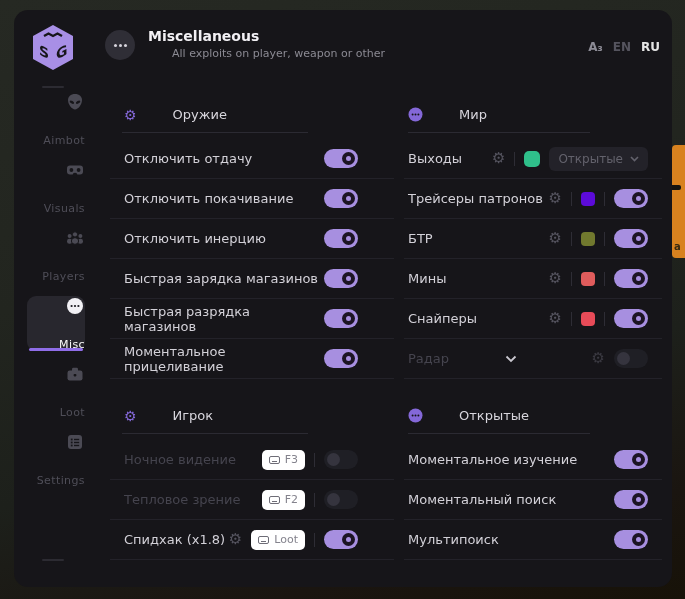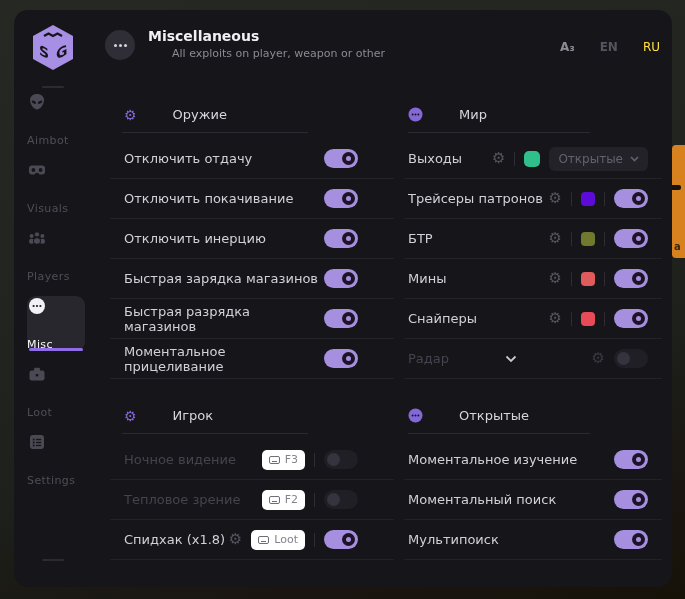--- a/index.html
+++ b/index.html
@@ -19,40 +19,40 @@
   .window { position:absolute; left:14px; top:10px; width:658px; height:577px;
     background:#161519; border-radius:14px; z-index:1; }
 
   
   .logo { position:absolute; left:17px; top:14px; width:44px; height:47px; }
   .sb-dash { position:absolute; width:22px; height:2px; background:#2c2b32; border-radius:2px; left:28px; }
   .sb-dash.top { top:76px; } .sb-dash.bottom { top:549px; }
   .nav { position:absolute; left:0; top:82px; width:84px;
     display:flex; flex-direction:column; align-items:center; gap:13px; }
   .nav-item { width:58px; height:55px; display:flex; flex-direction:column;
-    align-items:flex-start; justify-content:center; gap:22px; border-radius:9px;
+    align-items:flex-end; justify-content:center; gap:22px; border-radius:9px;
     color:#4f4e58; cursor:pointer; position:relative; }
   .nav-item svg { fill:#4b4a54; }
   .nav-item .nav-label { font-size:11px; letter-spacing:.4px; }
   .nav-item.active { background:#28272e; color:#fafafa; }
   .nav-item.active svg { fill:#f2f1f5; }
   .nav-item.active::after { content:''; position:absolute; left:2px; right:2px; bottom:0;
     height:3px; background:#8f6de8; border-radius:3px; }
 
   
   .hdr-circle { position:absolute; left:91px; top:20px; width:30px; height:30px;
     border-radius:50%; background:#2f2e36; display:flex; align-items:center; justify-content:center; }
   .hdr-dots { width:3px; height:3px; border-radius:50%; background:#d6d4dc;
     box-shadow:5px 0 0 #d6d4dc, -5px 0 0 #d6d4dc; }
   .hdr-titles { position:absolute; left:134px; top:18px; display:flex; flex-direction:column; gap:3px; }
   .hdr-title { font-size:14px; font-weight:bold; color:#f2f0f4; }
   .hdr-sub { font-size:11px; color:#8b8a93;margin-left:24px; }
-  .lang { position:absolute; right:12px; top:30px; display:flex; align-items:center; gap:25px; }
+  .lang { position:absolute; right:12px; top:30px; display:flex; align-items:center; gap:10px; }
   .lang-en { font-size:12px; font-weight:bold; color:#55545e; cursor:pointer; }
-  .lang-ru { font-size:12px; font-weight:normal; color:#fde047; cursor:pointer; }
+  .lang-ru { font-size:12px; font-weight:bold; color:#e5e5e5; cursor:pointer; }
   .tr-icon { color:#8d8c96; font-size:12px; font-weight:bold; cursor:pointer; line-height:1; }
   .tr-icon .small { font-size:9px; }
 
   
   .col { position:absolute; top:78px; }
   .col-left  { left:96px;  width:284px; --pl:14px; --pr:36px; --dl:12px; --dw:186px; }
   .col-right { left:390px; width:258px; --pl:4px;  --pr:14px; --dl:4px;  --dw:182px; }
 
   .sec-head { display:flex; align-items:center; gap:12px;
     padding:19px 0 10px var(--pl); }

